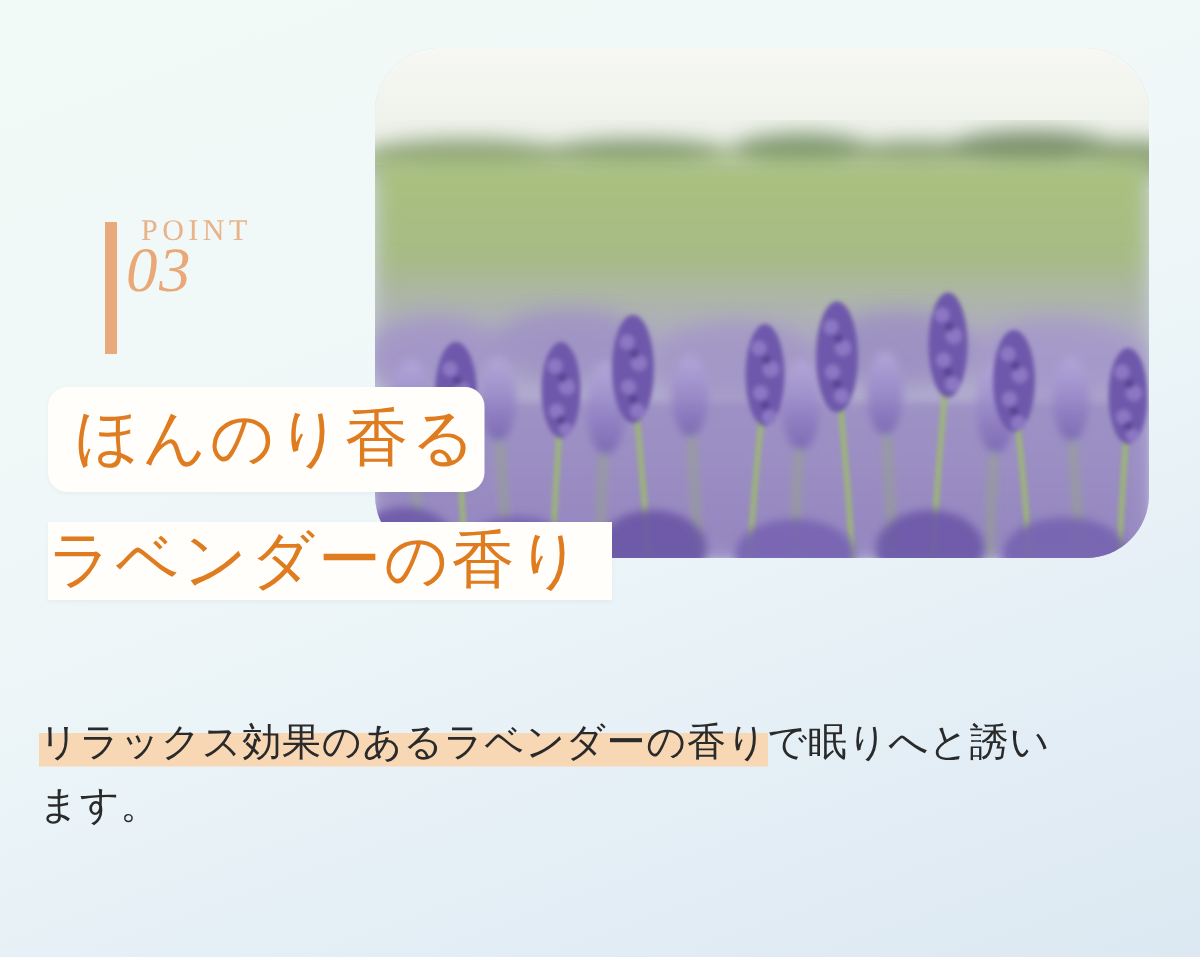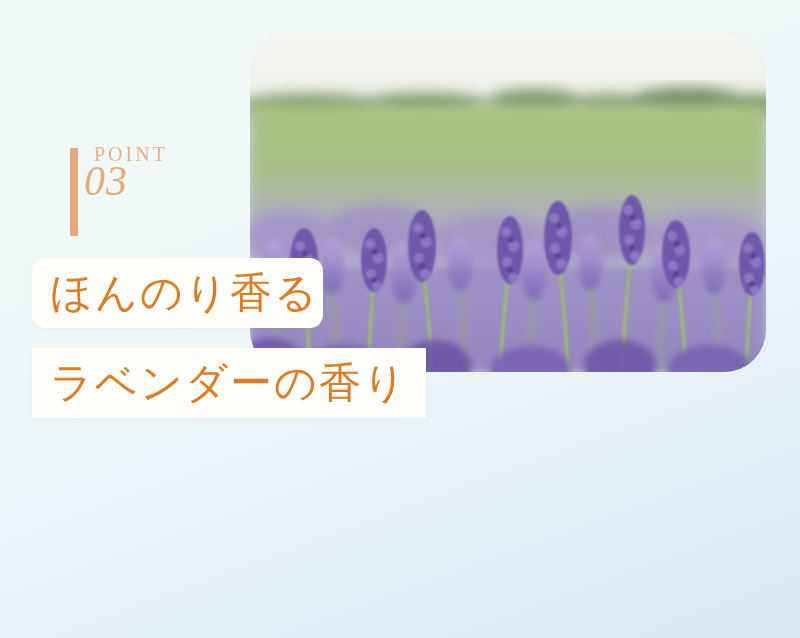--- a/index.html
+++ b/index.html
@@ -97,22 +97,21 @@
     top: 258px;
     width: 273px;
     height: 70px;
     padding-left: 18px;
     border-radius: 13px;
   }
   #headline-2 {
     left: 32px;
     top: 348px;
     width: 376px;
-    height: 70px;
-    padding-left: 18px;
+    height: 52px;
   }
   .headline-text {
     font-family: "Liberation Serif", "DejaVu Serif", serif;
     font-size: 42px;
     line-height: 1;
     color: #e07c20;
     letter-spacing: 2px;
     white-space: nowrap;
   }
 
@@ -315,14 +314,15 @@
   </div>
 
   <div class="headline-block" id="headline-1">
     <span class="headline-text">ほんのり香る</span>
   </div>
 
   <div class="headline-block" id="headline-2">
     <span class="headline-text">ラベンダーの香り</span>
   </div>
 
+  <p id="body-copy"><span class="hl">リラックス効果のあるラベンダーの香り</span><span>で眠りへと誘います。</span></p>
 
 </div>
 
 </body></html>

